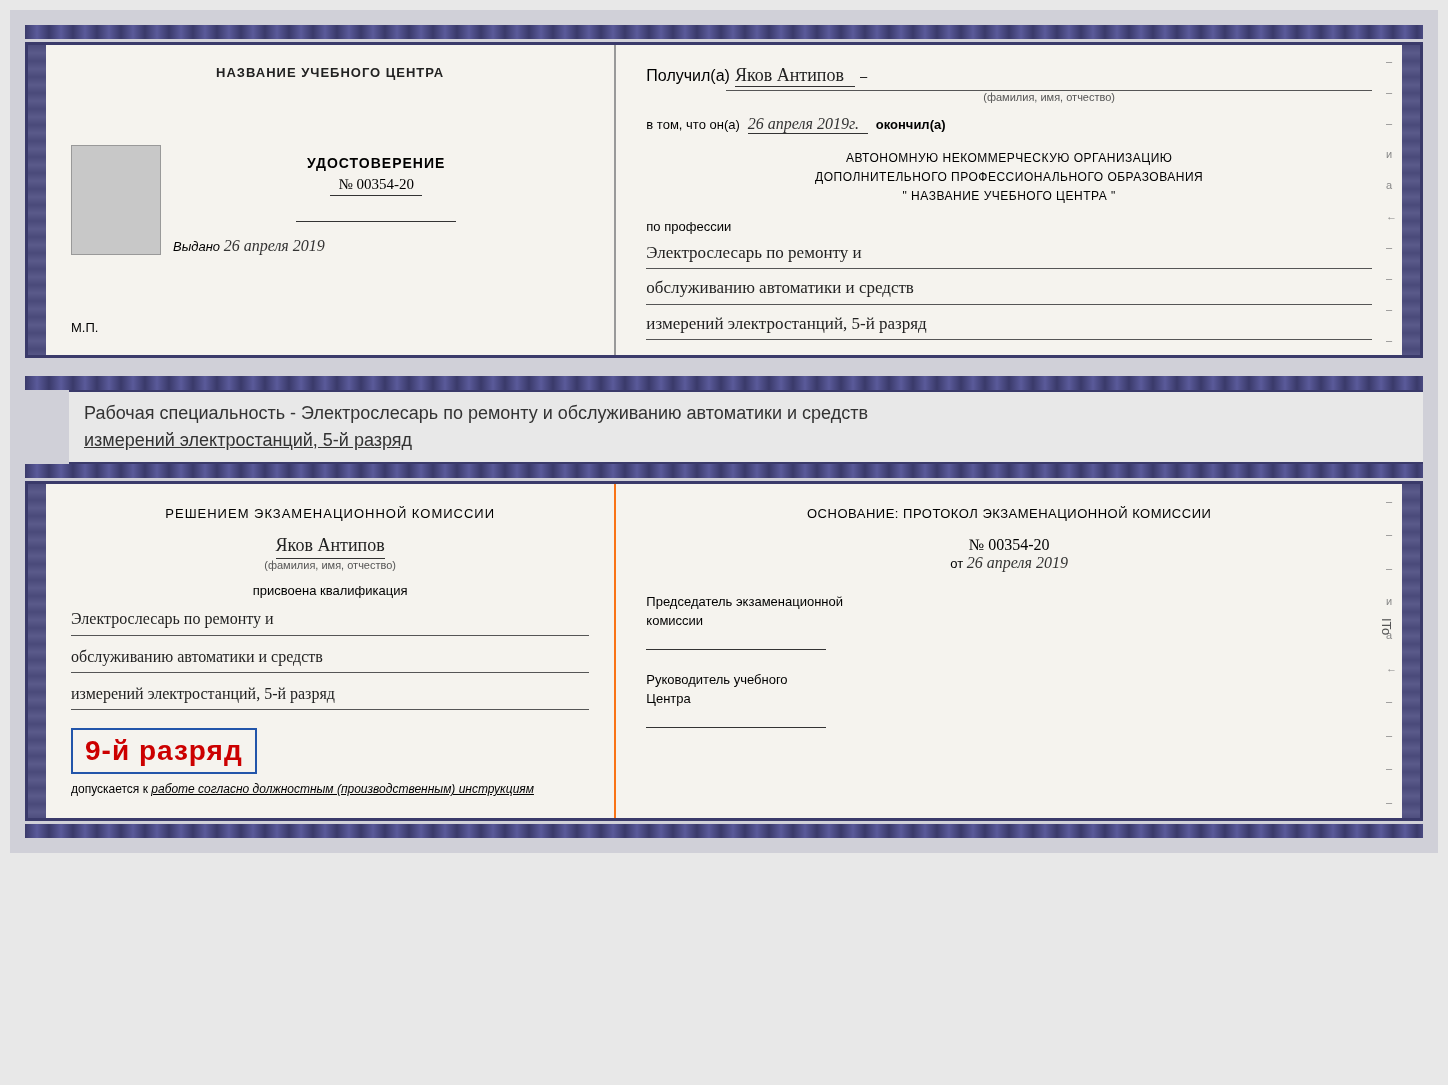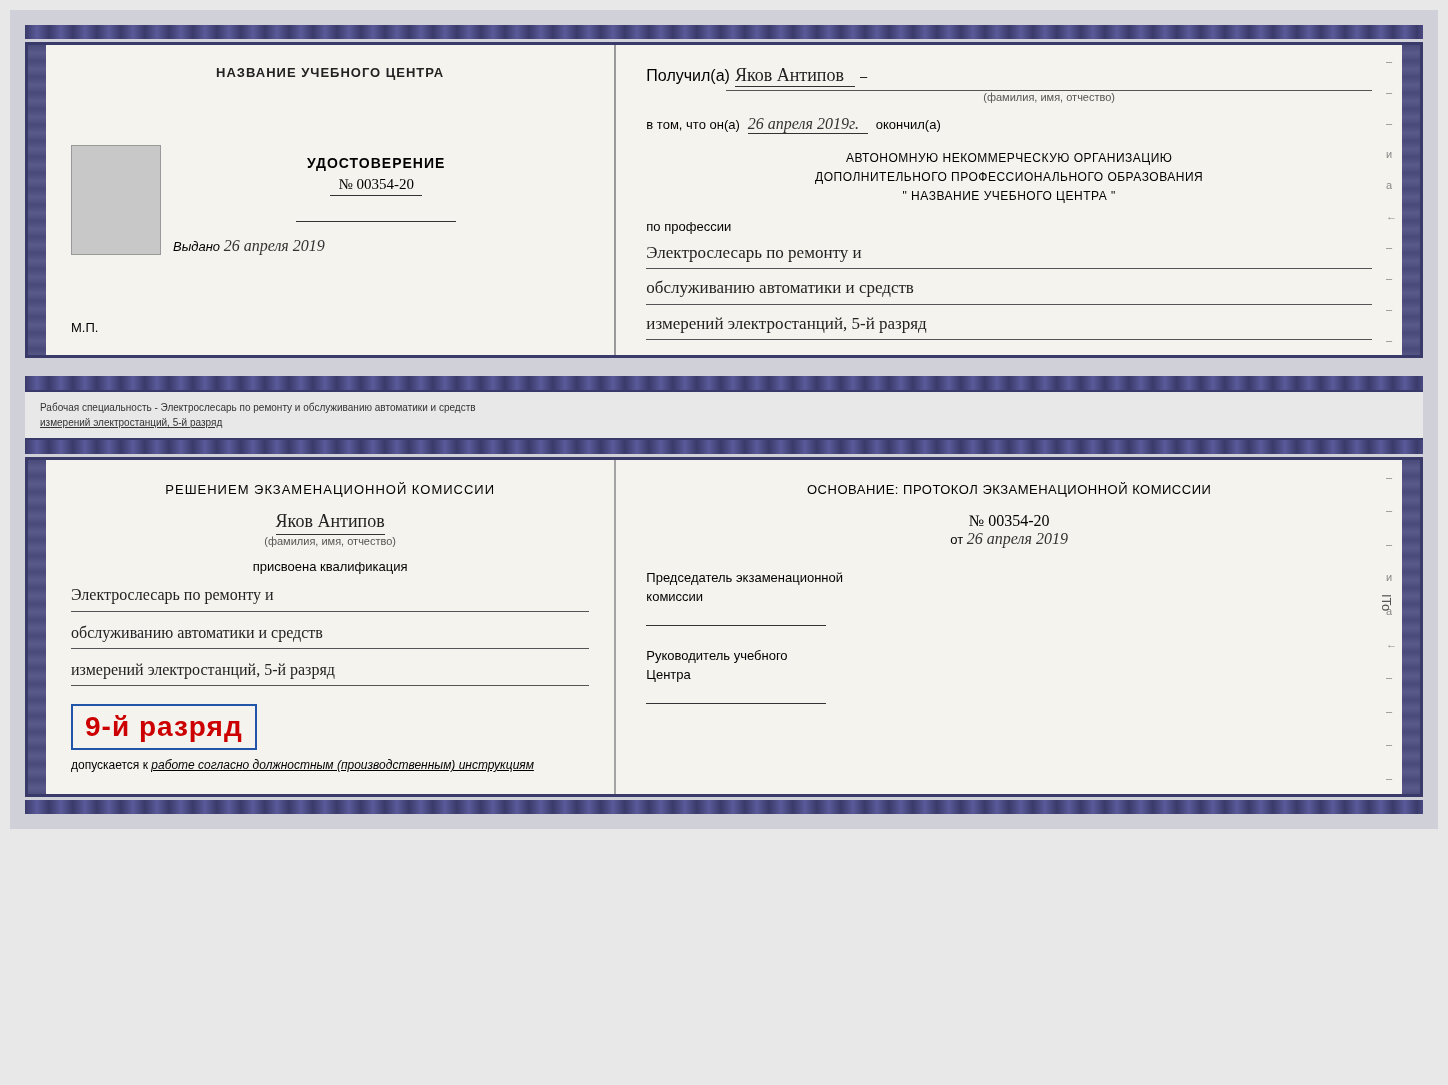--- a/index.html
+++ b/index.html
@@ -208,44 +208,45 @@
       flex-direction: column;
       justify-content: space-around;
       font-size: 11px;
       color: #888;
     }
 
     
     .middle-strip {
       background: #e8e8e8;
       padding: 8px 15px;
-      font-size: 10px;
+      font-size: 18px;
       color: #333;
       line-height: 1.5;
       border-top: 2px solid #3a3a6a;
       border-bottom: 2px solid #3a3a6a;
+      margin-left: 44px;
     }
 
     .middle-strip .underline-text {
       text-decoration: underline;
     }
 
     
     .bottom-document {
       display: flex;
       background: #f5f3ee;
       border: 3px solid #3a3a6a;
       min-height: 340px;
       position: relative;
     }
 
     .bottom-left-page {
       flex: 1;
       padding: 20px 25px;
-      border-right: 2px solid #a3a3a3;
+      border-right: 2px solid #f97316;
     }
 
     .bottom-right-page {
       flex: 1.4;
       padding: 20px 30px;
       position: relative;
     }
 
     .resolution-header {
       font-size: 13px;
@@ -408,21 +409,21 @@
         <span class="handwritten underline-field">Яков Антипов</span>
         <span style="font-size:13px;">–</span>
       </div>
       <div style="margin-left:80px; margin-top:-2px;">
         <span class="fio-label" style="display:block; font-size:11px; text-align:center; color:#555; border-top:1px solid #555;">(фамилия, имя, отчество)</span>
       </div>
 
       <div class="vtom-line">
         <span style="font-size:13px;">в том, что он(а)</span>
         <span class="handwritten-italic underline-field">26 апреля 2019г.</span>
-        <span style="font-size:13px;">окончил(а)</span>
+        <span style="font-size:13px;font-weight:bold;">окончил(а)</span>
       </div>
 
       <div class="org-block">
         <div>АВТОНОМНУЮ НЕКОММЕРЧЕСКУЮ ОРГАНИЗАЦИЮ</div>
         <div>ДОПОЛНИТЕЛЬНОГО ПРОФЕССИОНАЛЬНОГО ОБРАЗОВАНИЯ</div>
         <div>"   НАЗВАНИЕ УЧЕБНОГО ЦЕНТРА   "</div>
       </div>
 
       <div class="po-professii">по профессии</div>
       <span class="profession-handwritten">Электрослесарь по ремонту и</span>

